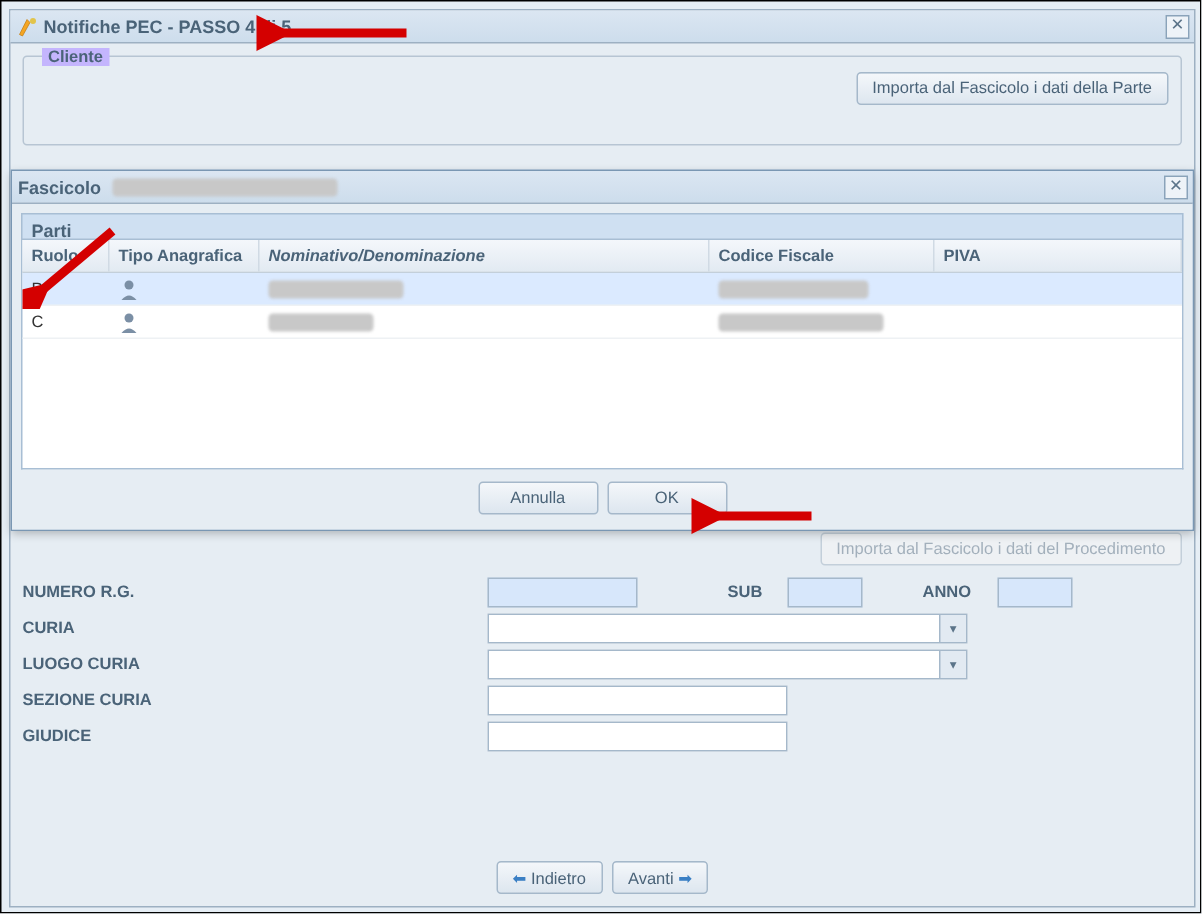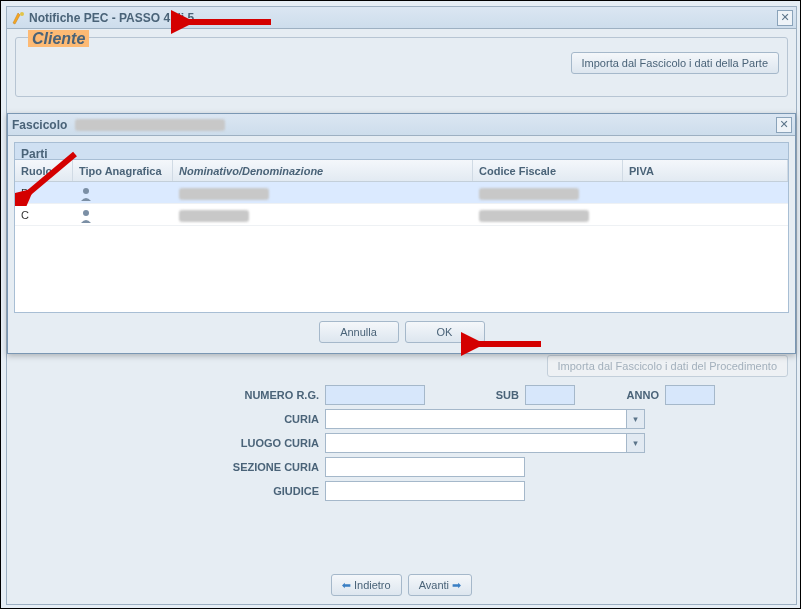--- a/index.html
+++ b/index.html
@@ -59,26 +59,25 @@
   .fieldset {
     border: 1px solid #b7c5d3;
     border-radius: 3px;
     padding: 8px;
     margin-bottom: 10px;
   }
   .fieldset-legend {
     position: relative;
     top: -16px;
     left: 4px;
-    background: #fdba74;
+    background: #c4b5fd;
     padding: 0 4px;
     color: #4a6378;
     font-weight: bold;
-    font-size: 16px;
-    font-style: italic;
+    font-size: 11px;
   }
   .import-btn-row {
     display: flex;
     justify-content: flex-end;
     margin-top: -12px;
     margin-bottom: 12px;
   }
   .x-button {
     background: linear-gradient(#f4f7fa, #dde6ef);
     border: 1px solid #a5b8ca;
@@ -103,21 +102,21 @@
     gap: 6px;
   }
   
   .form-row {
     display: flex;
     align-items: center;
     margin-bottom: 4px;
   }
   .form-label {
     width: 310px;
-    text-align: right;
+    text-align: left;
     padding-right: 6px;
     color: #4a6378;
     font-weight: bold;
     font-size: 11px;
   }
   .text-input {
     border: 1px solid #a5b8ca;
     height: 20px;
     background: #fff;
   }

